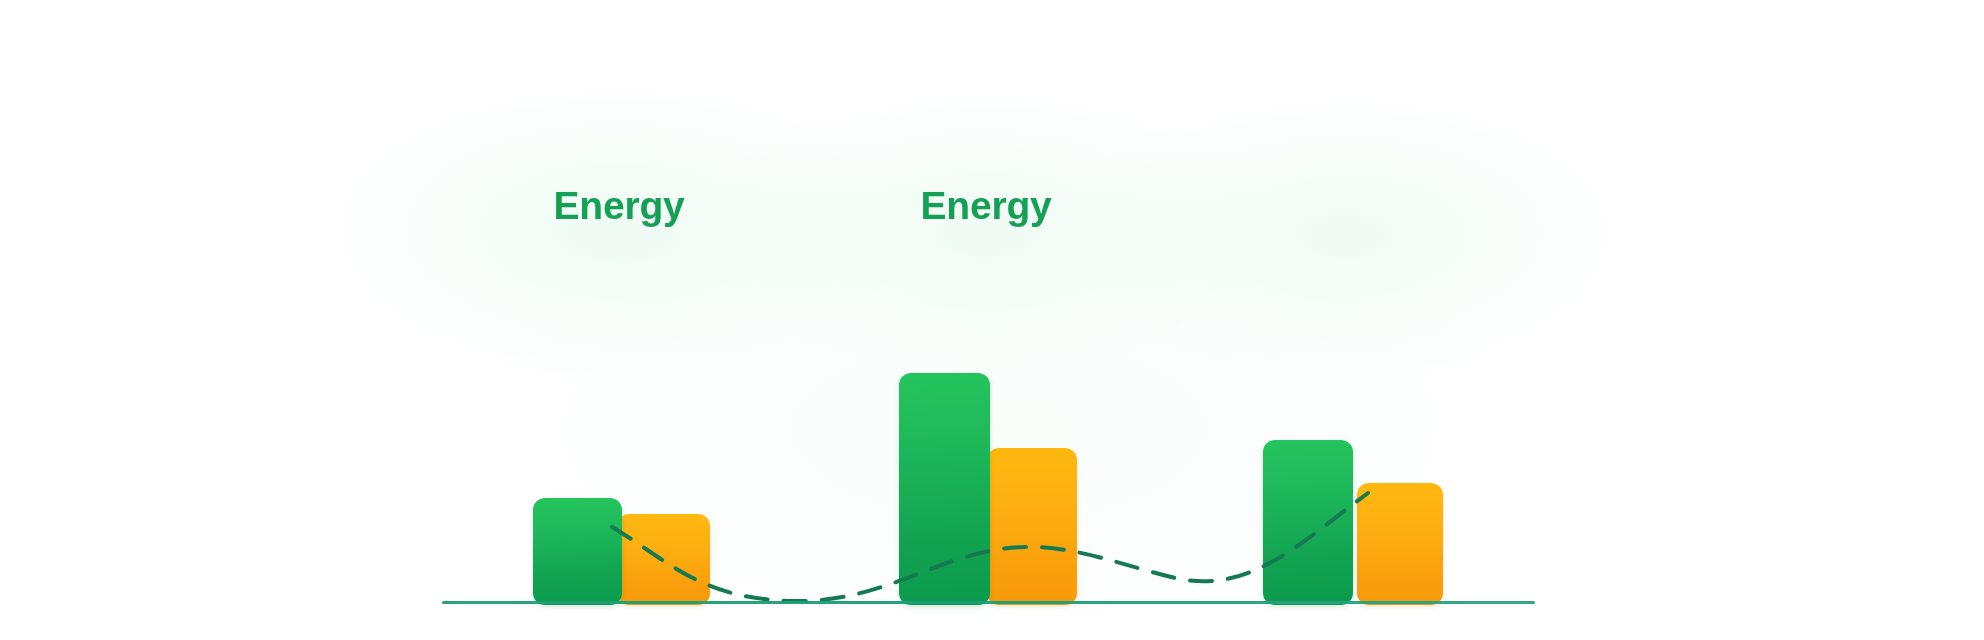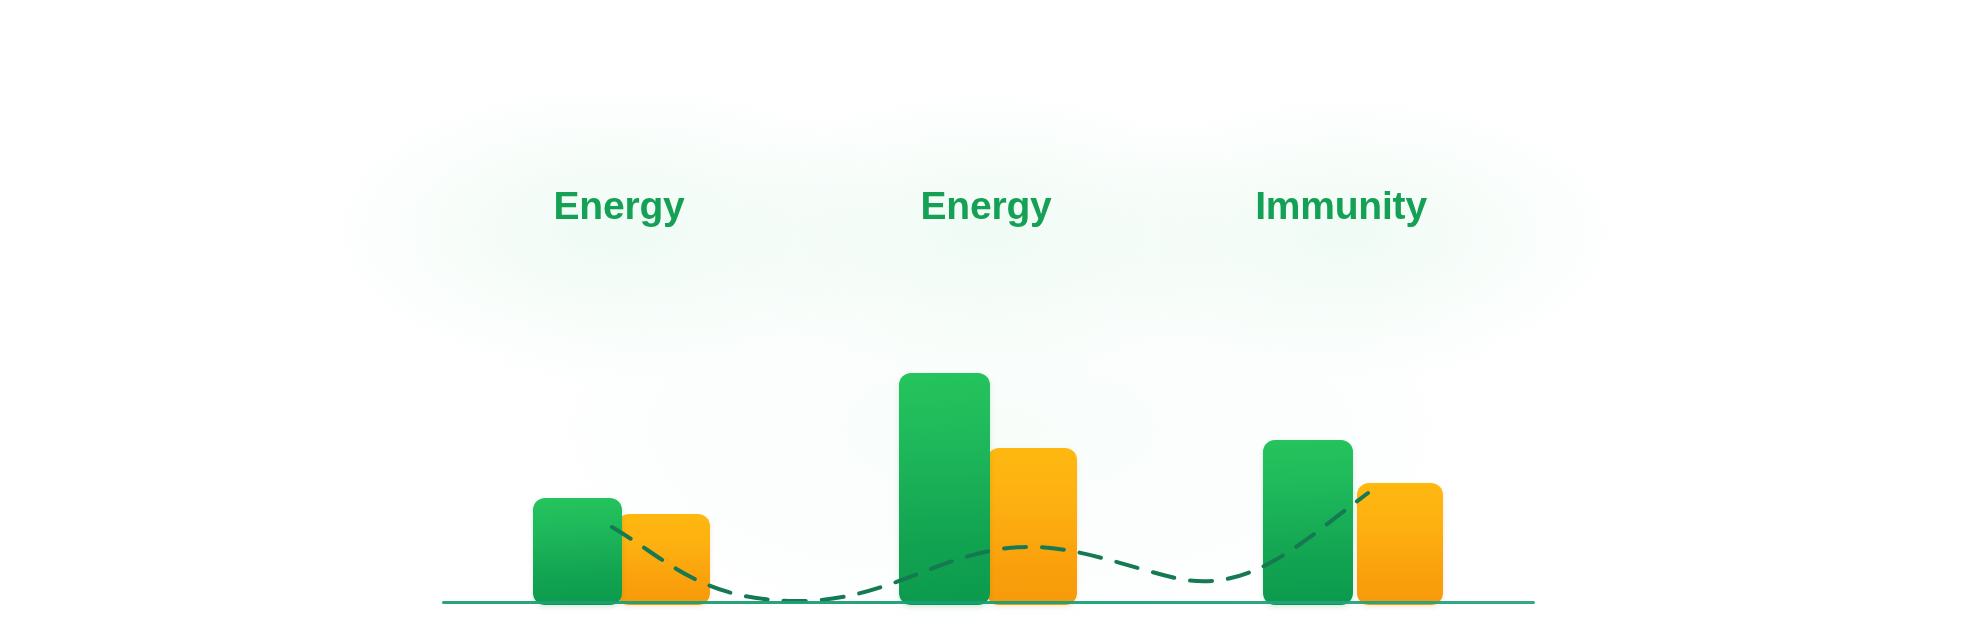--- a/index.html
+++ b/index.html
@@ -97,16 +97,15 @@
     <div class="bar orange" style="left:987px; top:448px; width:90px; height:157px;"></div>
     <div class="bar green" style="left:899px; top:373px; width:91px; height:232px;"></div>
 
     <div class="bar orange" style="left:1357px; top:483px; width:86px; height:122px;"></div>
     <div class="bar green" style="left:1263px; top:440px; width:90px; height:165px;"></div>
 
     <div id="baseline" style="left:442px; top:601px; width:1093px;"></div>
 
     <div class="cat-label" style="left: 619px; top: 186px; color: rgb(20, 160, 85);">Energy</div>
     <div class="cat-label" style="left: 986px; top: 186px; color: rgb(20, 160, 85);">Energy</div>
-    <div class="cat-label" style="left: 1341px; top: 186px; color: rgb(20, 160, 85);">Immunity</div>
 
   </div>
 </div>
 
 </body></html>

